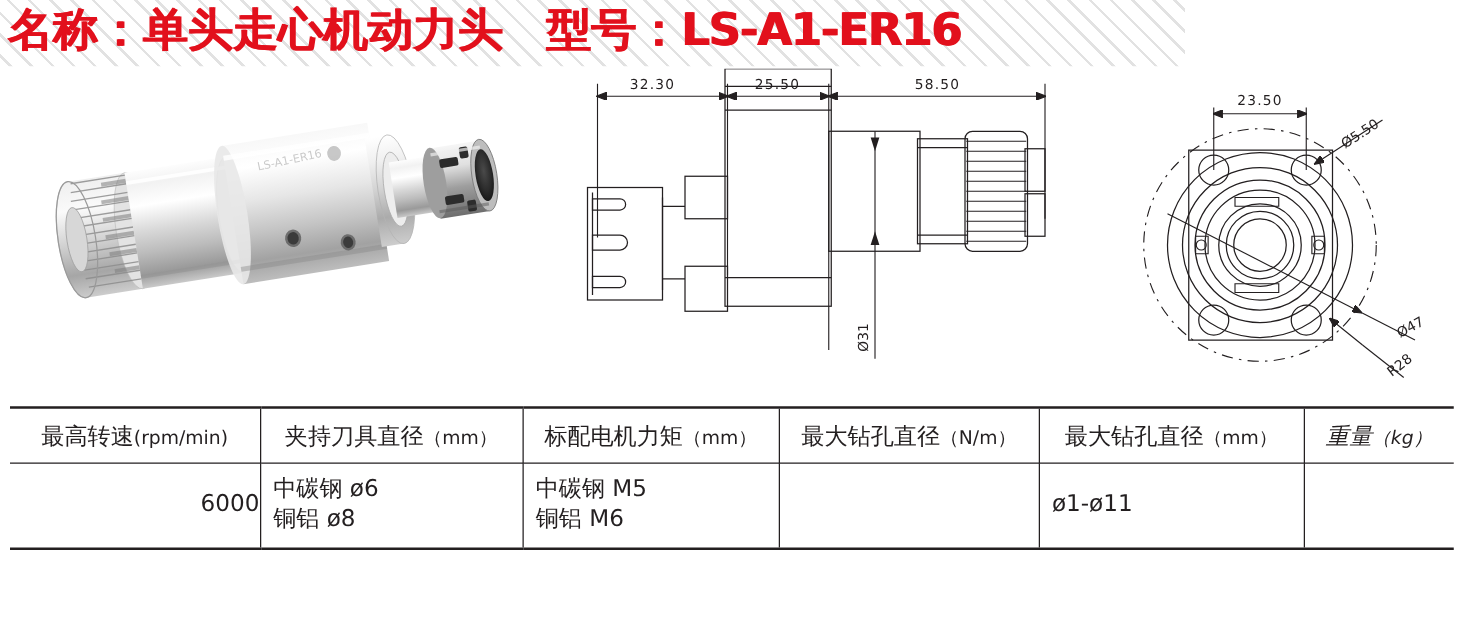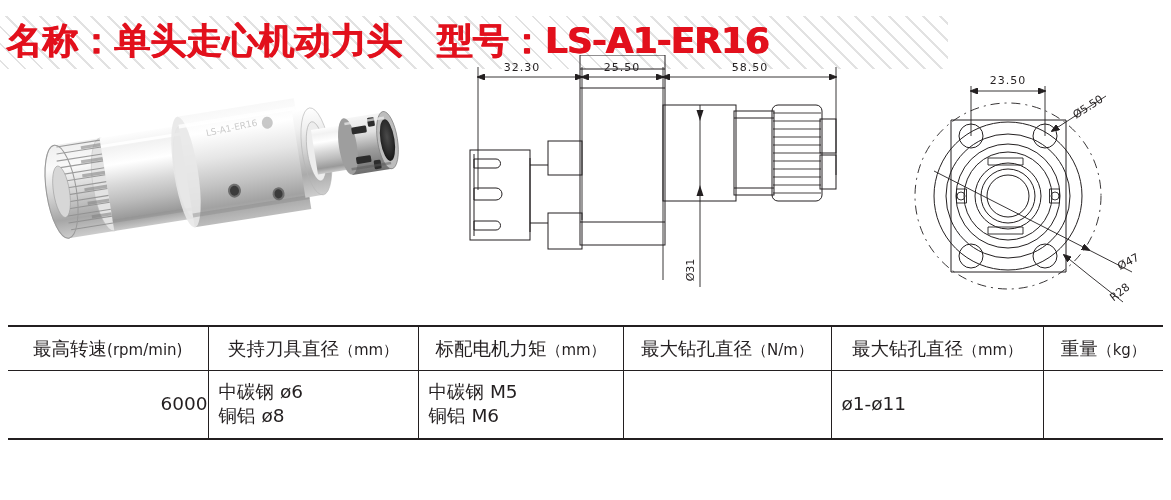--- a/index.html
+++ b/index.html
@@ -4,21 +4,21 @@
 <style>
   html,body{margin:0;padding:0;}
   body{
     width:1171px;height:500px;
     background:#ffffff;
     font-family:"Liberation Sans","DejaVu Sans",sans-serif;
     overflow:hidden;position:relative;
   }
   
   .banner{
-    position:absolute;left:0;top:16px;width:948px;height:53px;
+    position:absolute;left:0;top:0;width:948px;height:53px;
     background:
       repeating-linear-gradient(45deg,
         #ffffff 0px, #ffffff 5px,
         #e2e2e2 5px, #e2e2e2 7px,
         #ffffff 7px, #ffffff 12px);
     overflow:hidden;
   }
   .banner-text{
     position:absolute;left:6px;top:0px;
     height:53px;line-height:50px;
@@ -62,21 +62,21 @@
     text-align:center;
     font-weight:normal;
     font-size:18.5px;
     color:#231f20;
     font-family:"DejaVu Sans","Liberation Sans",sans-serif;
     white-space:nowrap;
     height:30px;
     vertical-align:middle;
     margin-top:38px;
   }
-  .spec-table tr.head-row th:last-child{border-right:none;}
+  .spec-table tr.head-row th:last-child{border-right:none;font-style:italic;}
   .spec-table tr.body-row td{
     border-bottom:2.5px solid #231f20;
     border-right:1.4px solid #231f20;
     padding:5px 0 6px 10px;
     font-size:18.5px;
     color:#231f20;
     font-family:"DejaVu Sans","Liberation Sans",sans-serif;
     height:56px;
     vertical-align:middle;
     text-align:left;

